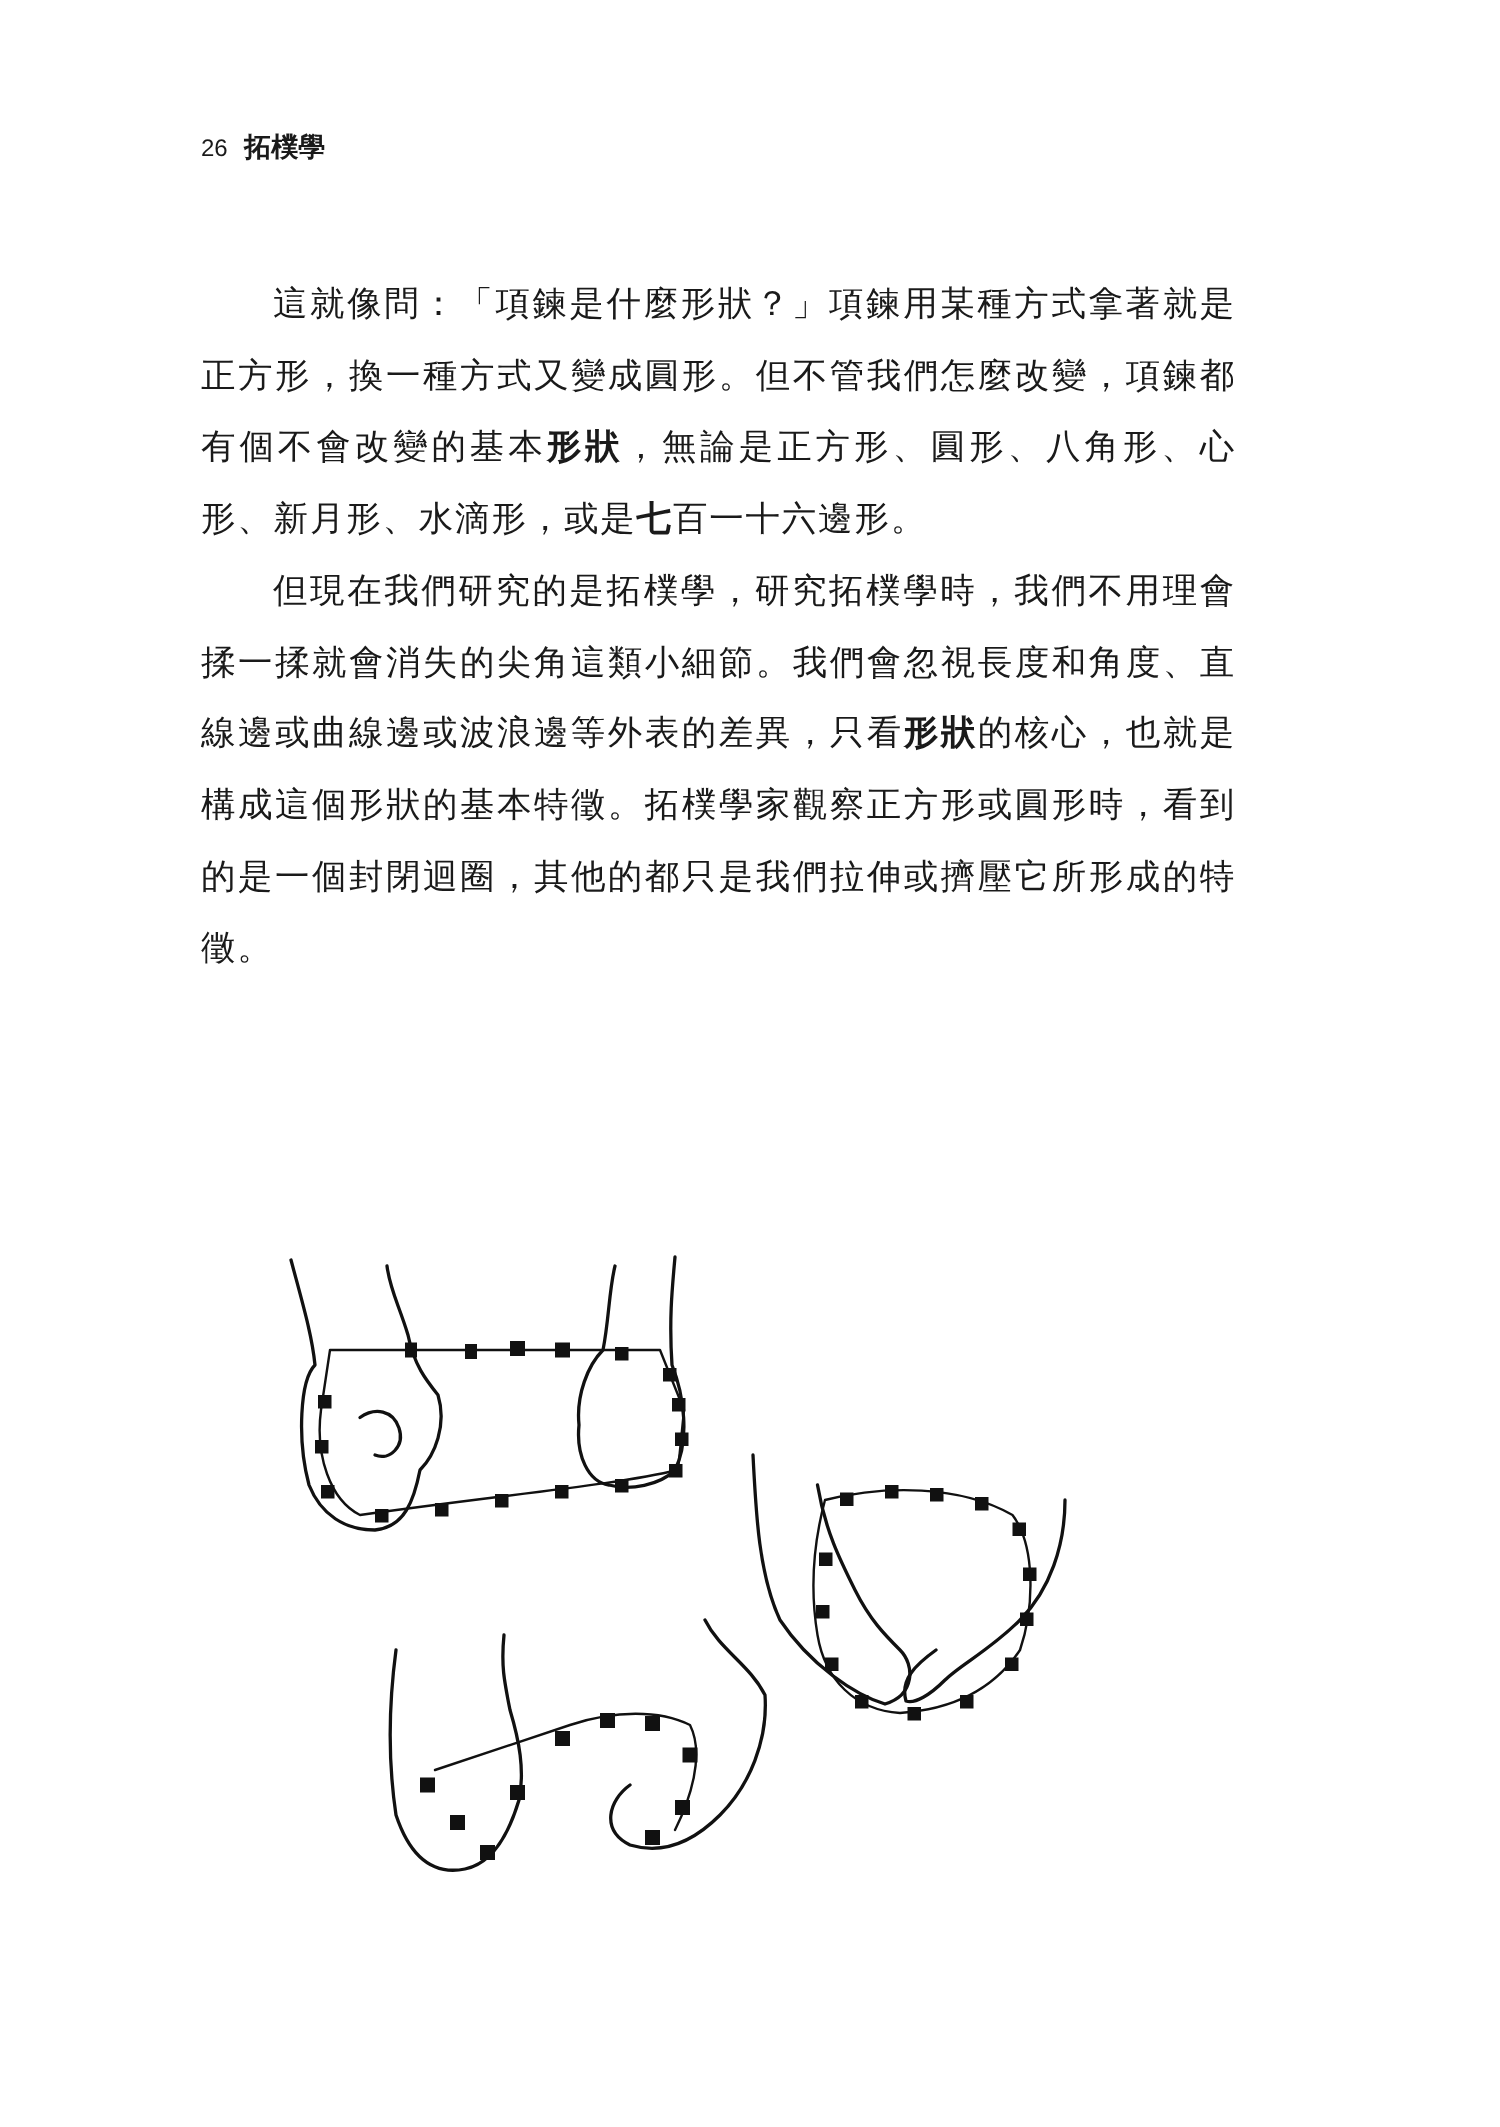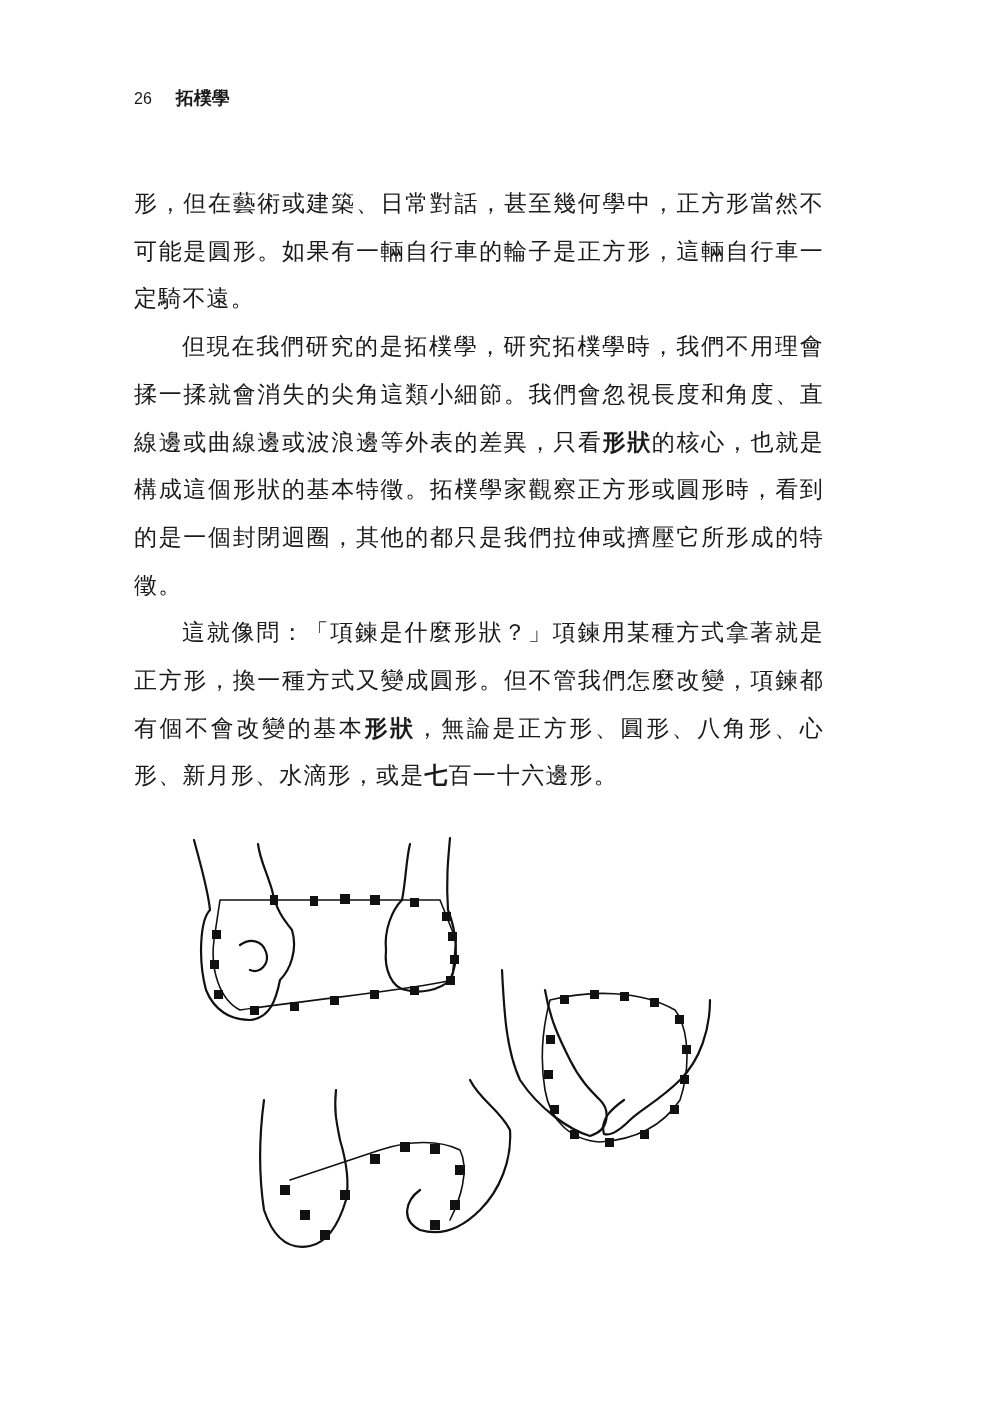--- a/index.html
+++ b/index.html
@@ -1,41 +1,40 @@
 <!DOCTYPE html>
 <html><head>
   <meta charset="utf-8">
   <style>
     html, body { margin:0; padding:0; background:#ffffff; }
     body { width:1000px; height:1418px; position:relative; overflow:hidden;
            font-family:"DejaVu Sans", sans-serif; color:#1a1a1a; }
-    .header { position:absolute; left:134px; top:86px; font-size:17px; display:flex; gap:24px; align-items:baseline; }
+    .header { position:absolute; left:134px; top:86px; font-size:17px; display:flex; gap:11px; align-items:baseline; }
     .header .pnum { font-family:"Liberation Sans", sans-serif; font-size:16px; }
     .header .title { font-weight:bold; font-size:18px;font-family:Liberation Mono, monospace; }
     .body { position:absolute; left:134px; top:180px; width:690px; }
     .para { margin:0; font-size:23px; line-height:47.7px; letter-spacing:1.2px; text-align:justify; text-align-last:left; }
     .indent { text-indent:48px; }
     .bold { font-weight:bold; }
     .figure { position:absolute; left:180px; top:820px; width:600px; height:480px; }
     svg { overflow:visible; }
     .ink { fill:none; stroke:#111; stroke-width:2.2; stroke-linecap:round; stroke-linejoin:round; }
     .bead { fill:#111; }
   </style>
 </head>
 <body>
 
 <div class="header">
   <span class="pnum">26</span>
   <span class="title">拓樸學</span>
 </div>
 
 <div class="body">
-  <p class="para"><span>形，但在藝術或建築、日常對話，甚至幾何學中，正方形當然不可能是圓形。如果有一輛自行車的輪子是正方形，這輛自行車一定騎不遠。</span></p>
+  <p class="para indent"><span>這就像問：「項鍊是什麼形狀？」項鍊用某種方式拿著就是正方形，換一種方式又變成圓形。但不管我們怎麼改變，項鍊都有個不會改變的基本</span><span class="bold">形狀</span><span>，無論是正方形、圓形、八角形、心形、新月形、水滴形，或是</span><span class="bold">七</span><span>百一十六邊形。</span></p>
   <p class="para indent"><span>但現在我們研究的是拓樸學，研究拓樸學時，我們不用理會揉一揉就會消失的尖角這類小細節。我們會忽視長度和角度、直線邊或曲線邊或波浪邊等外表的差異，只看</span><span class="bold">形狀</span><span>的核心，也就是構成這個形狀的基本特徵。拓樸學家觀察正方形或圓形時，看到的是一個封閉迴圈，其他的都只是我們拉伸或擠壓它所形成的特徵。</span></p>
-  <p class="para indent"><span>這就像問：「項鍊是什麼形狀？」項鍊用某種方式拿著就是正方形，換一種方式又變成圓形。但不管我們怎麼改變，項鍊都有個不會改變的基本</span><span class="bold">形狀</span><span>，無論是正方形、圓形、八角形、心形、新月形、水滴形，或是</span><span class="bold">七</span><span>百一十六邊形。</span></p>
 </div>
 
 <div class="figure">
   <svg width="600" height="480" viewBox="0 0 600 480">
 
     <g>
       <path class="ink" d="M14,20 C22,50 28,70 30,90 C20,100 18,140 26,170 C34,190 50,200 70,200 C90,198 96,180 100,160 C110,150 118,130 112,110 C104,100 96,90 92,70 C86,50 80,40 78,24"></path>
       <path class="ink" d="M60,125 C70,118 82,120 86,132 C90,144 80,154 70,150"></path>
       <path class="ink" d="M270,18 C268,40 266,60 268,90 C276,110 280,140 270,160 C260,170 240,174 226,170 C212,168 204,150 206,130 C204,110 212,90 222,80 C226,60 226,40 230,24"></path>
       <path class="ink" d="M40,80 L260,80 L276,120 L272,160 C230,170 160,176 60,190 C40,180 30,150 34,120 Z" style="stroke-width:1.6"></path>

